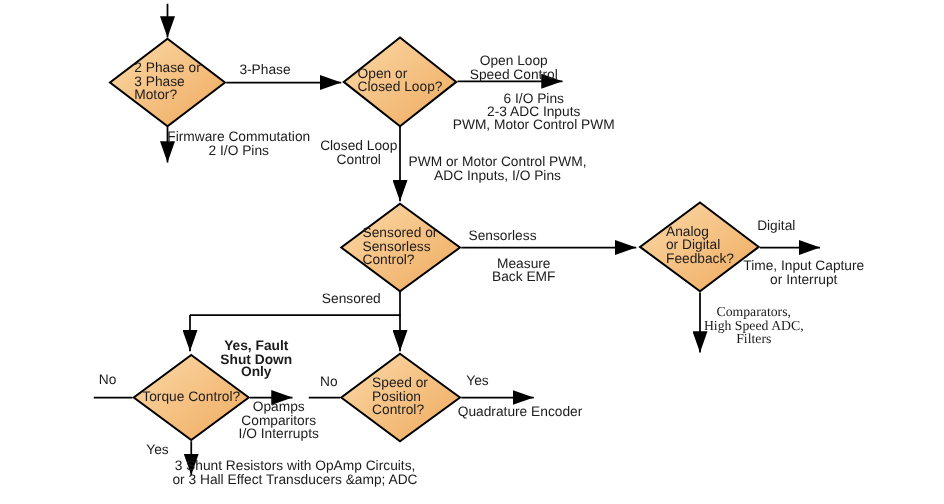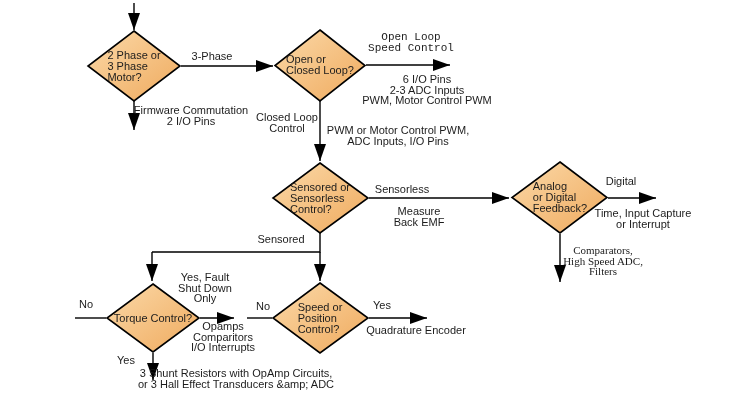--- a/index.html
+++ b/index.html
@@ -86,21 +86,21 @@
 Control?</div>
   <div class="nl" style="left:560px;top:197px;">Analog
 or Digital
 Feedback?</div>
   <div class="nl" style="left:153px;top:318px;">Torque Control?</div>
   <div class="nl" style="left:320px;top:318px;">Speed or
 Position
 Control?</div>
 
   <div class="el" style="left:212px;top:51px;">3-Phase</div>
-  <div class="el" style="left:411px;top:32px;font-family:Liberation Mono, monospace;">Open Loop
+  <div class="el" style="left:411px;top:44px;">Open Loop
 Speed Control</div>
   <div class="el" style="left:427px;top:74px;">6 I/O Pins
 2-3 ADC Inputs
 PWM, Motor Control PWM</div>
   <div class="el" style="left:191px;top:105px;">Firmware Commutation
 2 I/O Pins</div>
   <div class="el" style="left:287px;top:112px;">Closed Loop
 Control</div>
   <div class="el" style="left:398px;top:125px;">PWM or Motor Control PWM,
 ADC Inputs, I/O Pins</div>
@@ -108,21 +108,21 @@
   <div class="el" style="left:419px;top:206px;">Measure
 Back EMF</div>
   <div class="el" style="left:281px;top:234px;">Sensored</div>
   <div class="el" style="left:621px;top:176px;">Digital</div>
   <div class="el" style="left:643px;top:208px;">Time, Input Capture
 or Interrupt</div>
   <div class="el" style="left:603px;top:245px;font-family:Liberation Serif, serif;">Comparators,
 High Speed ADC,
 Filters</div>
   <div class="el" style="left:86px;top:299px;">No</div>
-  <div class="el" style="left:205px;top:272px;">Yes, Fault
+  <div class="el" style="left:205px;top:272px;font-weight:bold;">Yes, Fault
 Shut Down
 Only</div>
   <div class="el" style="left:223px;top:321px;">Opamps
 Comparitors
 I/O Interrupts</div>
   <div class="el" style="left:126px;top:355px;">Yes</div>
   <div class="el" style="left:236px;top:368px;">3 Shunt Resistors with OpAmp Circuits,
 or 3 Hall Effect Transducers &amp;amp; ADC</div>
   <div class="el" style="left:263px;top:301px;">No</div>
   <div class="el" style="left:382px;top:300px;">Yes</div>

